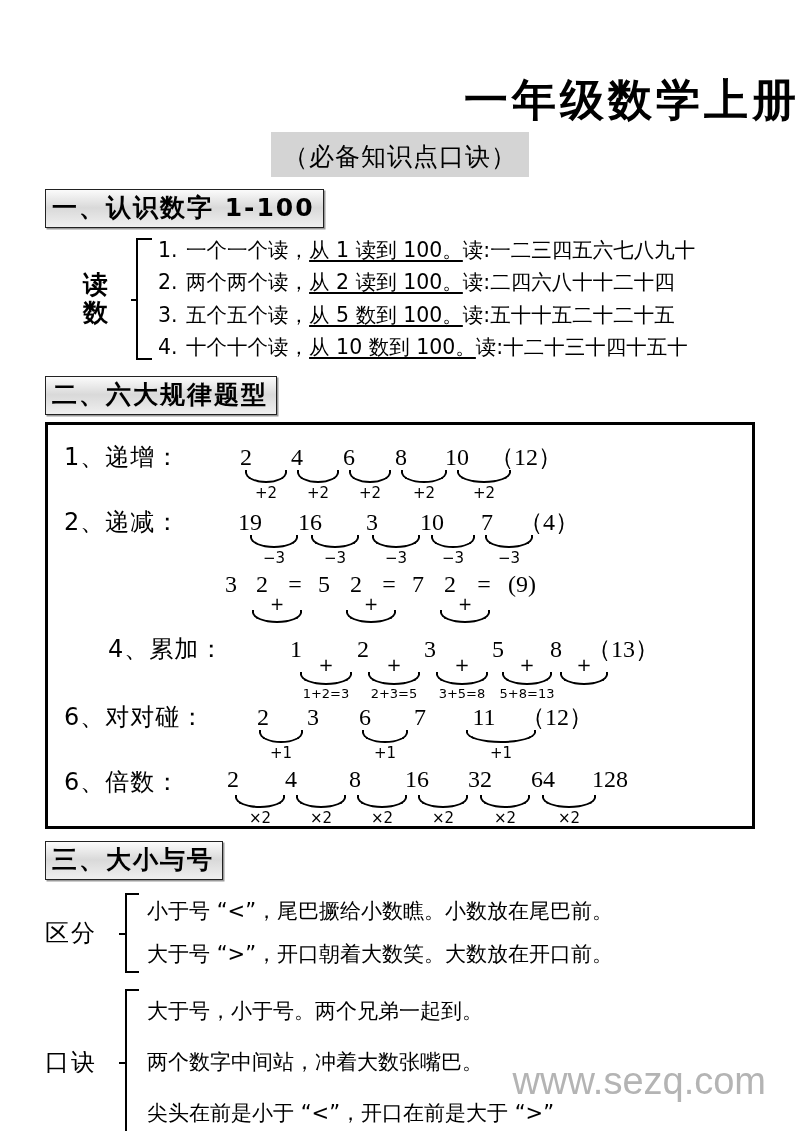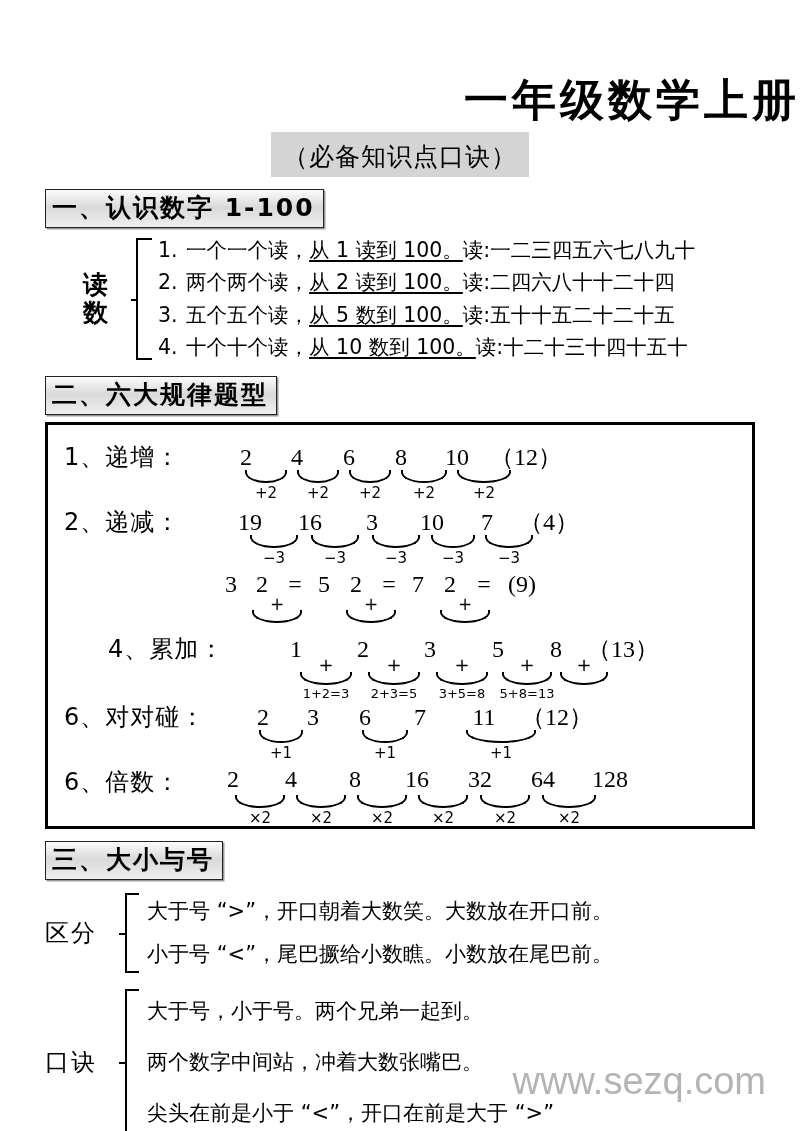--- a/index.html
+++ b/index.html
@@ -338,22 +338,22 @@
   </div>
 
   <div class="sec-head-wrap">
     <span class="sec-head">三、大小与号</span>
   </div>
 
   <div class="grp qufen">
     <div class="grp-label">区分</div>
     <div class="brace2"></div>
     <div class="grp-lines">
+      <div class="grp-line">小于号 “&lt;”，尾巴撅给小数瞧。小数放在尾巴前。</div>
       <div class="grp-line">大于号 “&gt;”，开口朝着大数笑。大数放在开口前。</div>
-      <div class="grp-line">小于号 “&lt;”，尾巴撅给小数瞧。小数放在尾巴前。</div>
     </div>
   </div>
 
   <div class="grp kou">
     <div class="grp-label">口诀</div>
     <div class="brace2"></div>
     <div class="grp-lines">
       <div class="grp-line">大于号，小于号。两个兄弟一起到。</div>
       <div class="grp-line">两个数字中间站，冲着大数张嘴巴。</div>
       <div class="grp-line">尖头在前是小于 “&lt;”，开口在前是大于 “&gt;”</div>

